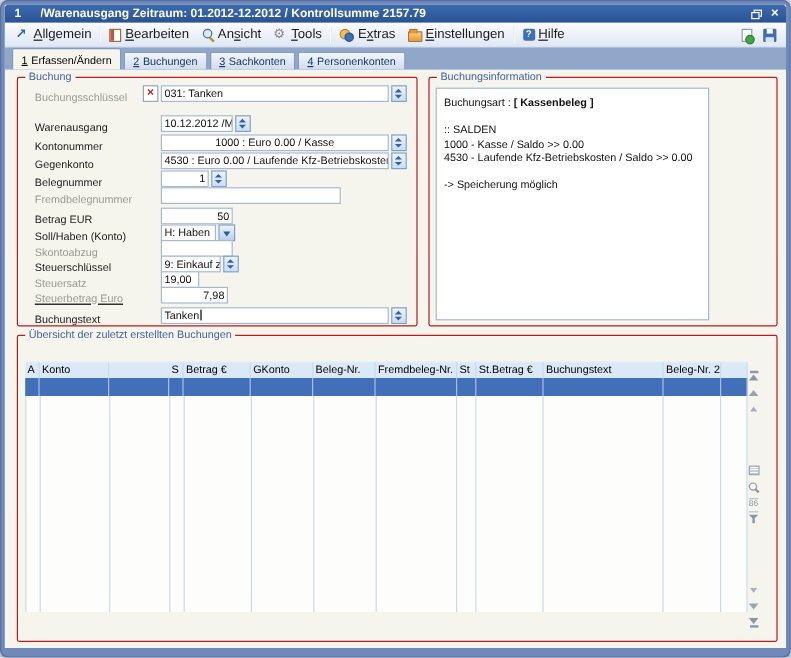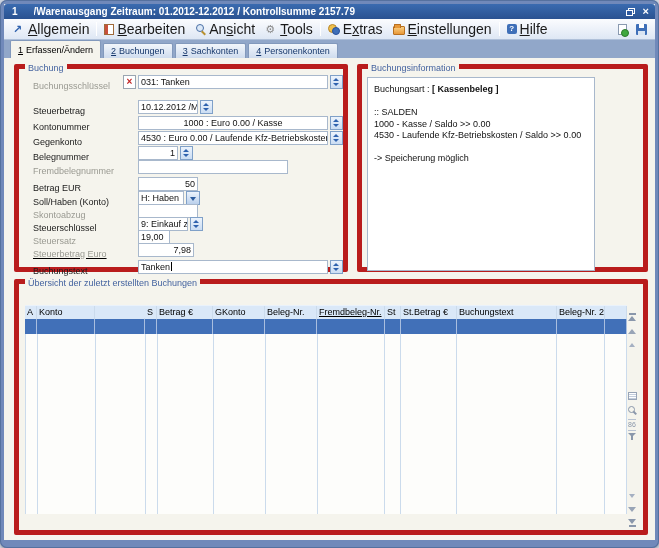--- a/index.html
+++ b/index.html
@@ -12,21 +12,21 @@
   .tb-index{font-size:10px;font-weight:bold;margin-right:16px;}
   .tb-title{font-size:10px;font-weight:bold;white-space:nowrap;overflow:hidden;flex:1;}
   .tb-controls{display:flex;align-items:center;gap:8px;}
   .icon-restore{position:relative;display:inline-block;width:9px;height:8px;}
   .icon-restore::before{content:"";position:absolute;right:0;top:0;width:5px;height:4px;border:1px solid #fff;}
   .icon-restore::after{content:"";position:absolute;left:0;bottom:0;width:5px;height:4px;border:1px solid #fff;background:#2E5AA0;}
   .icon-close{color:#fff;font-size:11px;font-weight:bold;line-height:11px;}
 
   
   .menubar{position:absolute;left:0;top:15px;right:0;height:21px;background:linear-gradient(#FBFCFE,#DEE7F4);border-bottom:1px solid #AFC0D9;display:flex;align-items:center;padding:0 4px;}
-  .menu-item{display:flex;align-items:center;gap:3px;padding:2px 5px;font-size:14px;color:#1a1a1a;cursor:default;}
+  .menu-item{display:flex;align-items:center;gap:3px;padding:2px 5px;font-size:11px;color:#1a1a1a;cursor:default;}
   .menu-label u{text-decoration:underline;}
   .menu-sep{width:1px;height:14px;background:#BFCBDD;border-right:1px solid #fff;margin:0 2px;}
   .toolbar-right{position:absolute;right:8px;top:15px;height:21px;display:flex;align-items:center;gap:9px;}
   .icon{display:inline-block;position:relative;}
   .icon-nav-arrow{width:12px;height:11px;}
   .icon-nav-arrow::before{content:"↗";position:absolute;left:0;top:0;font-size:11px;font-weight:bold;color:#2F62AE;line-height:11px;}
   .icon-edit-book{width:10px;height:11px;background:#fff;border:1px solid #A06A3A;}
   .icon-edit-book::before{content:"";position:absolute;left:0;top:0;width:3px;height:100%;background:#C8503C;}
   .icon-view-magnifier{width:11px;height:11px;}
   .icon-view-magnifier::before{content:"";position:absolute;top:0;left:1px;width:6px;height:6px;border:1.5px solid #4A6FA5;border-radius:50%;background:#DCE9F8;}
@@ -46,21 +46,21 @@
   .icon-save::before{content:"";position:absolute;top:0;left:3px;width:5px;height:4px;background:#fff;}
   .icon-save::after{content:"";position:absolute;bottom:0;left:2px;width:7px;height:4px;background:#D9E4F2;}
 
   
   .tabstrip{position:absolute;left:0;top:36px;right:0;height:18px;background:#91A7C9;display:flex;align-items:flex-end;padding-left:6px;}
   .tab{display:inline-flex;align-items:center;font-size:9px;color:#16376B;background:linear-gradient(#F2F6FB,#CFDCEE);border:1px solid #8299BC;border-bottom:none;border-radius:2px 2px 0 0;height:15px;padding:0 7px;margin-right:2px;white-space:nowrap;}
   .tab.active{background:#F5F4ED;height:18px;color:#000;}
   .tab u{text-decoration:underline;margin-right:3px;}
 
   
-  .gbox{position:absolute;border:5px solid #b91c1c;border-radius:2px;}
+  .gbox{position:absolute;border:1px solid #b91c1c;border-radius:2px;}
   .gbox-label{position:absolute;top:-6px;left:6px;background:#F5F4ED;padding:0 3px;font-size:9px;color:#44639F;line-height:11px;white-space:nowrap;}
   .gb-buchung{left:10px;top:60px;width:334px;height:208px;}
   .gb-info{left:353px;top:60px;width:291px;height:208px;}
   .gb-table{left:10px;top:275px;width:634px;height:256px;}
 
   
   .frow{position:absolute;left:14px;right:4px;height:14px;}
   .flabel{font-size:9px;color:#1b1b1b;line-height:14px;white-space:nowrap;}
   .flabel.dim{color:#9a9a92;}
   .fctl{position:absolute;top:0;left:105px;display:flex;gap:2px;height:14px;}
@@ -177,21 +177,21 @@
       <div class="frow r1">
         <span class="flabel dim">Buchungsschlüssel</span>
         <span class="fctl with-clear">
           <span class="x-btn"></span>
           <span class="tbox w190">031: Tanken</span>
           <span class="spin-btn"></span>
         </span>
       </div>
 
       <div class="frow r2">
-        <span class="flabel">Steuerbetrag</span>
+        <span class="flabel">Warenausgang</span>
         <span class="fctl">
           <span class="tbox w60">10.12.2012 /Mo</span>
           <span class="spin-btn"></span>
         </span>
       </div>
 
       <div class="frow r3">
         <span class="flabel">Kontonummer</span>
         <span class="fctl">
           <span class="tbox w190 center">1000 : Euro 0.00 / Kasse</span>
@@ -293,21 +293,21 @@
     <div class="gbox gb-table">
       <span class="gbox-label">Übersicht der zuletzt erstellten Buchungen</span>
       <div class="thead">
           <span class="th" style="width: 12px;">A</span>
           <span class="th" style="width: 58px;">Konto</span>
           <span class="th" style="width: 50px; margin-top: 12px;">Datum</span>
           <span class="th" style="width: 12px;">S</span>
           <span class="th" style="width: 56px;">Betrag €</span>
           <span class="th" style="width: 52px;">GKonto</span>
           <span class="th" style="width: 52px;">Beleg-Nr.</span>
-          <span class="th" style="width: 68px; text-decoration: underline;">Fremdbeleg-Nr.</span>
+          <span class="th" style="width: 68px;">Fremdbeleg-Nr.</span>
           <span class="th" style="width: 16px;">St</span>
           <span class="th" style="width: 56px;">St.Betrag €</span>
           <span class="th" style="width: 100px;">Buchungstext</span>
           <span class="th" style="width: 48px;">Beleg-Nr. 2</span>
           <span class="th" style="width: 22px;"></span>
         </div>
       <div class="trow-sel">
           <span class="tsel-cell" style="width: 12px;"></span>
           <span class="tsel-cell" style="width: 58px;"></span>
           <span class="tsel-cell" style="width: 50px;"></span>

